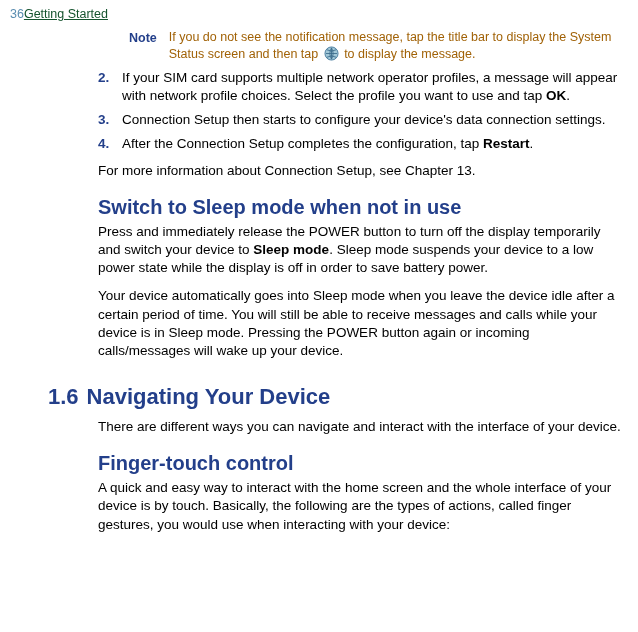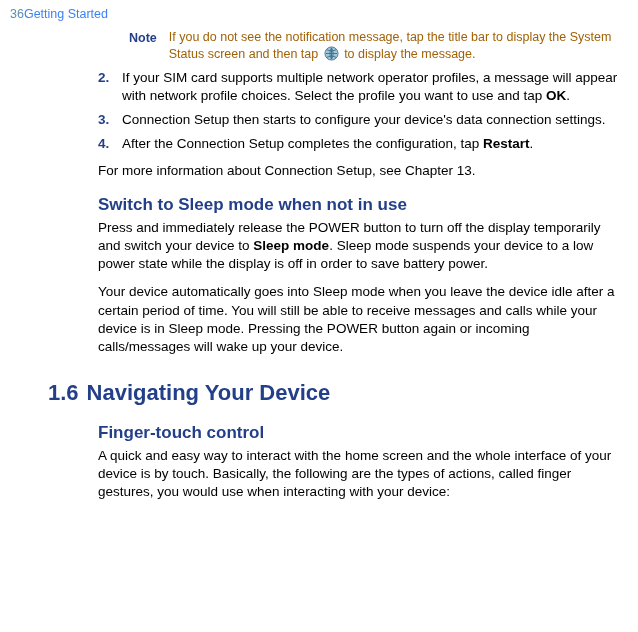--- a/index.html
+++ b/index.html
@@ -17,21 +17,22 @@
     display: flex;
     align-items: baseline;
     gap: 0;
     padding: 6px 0 6px 10px;
     font-size: 12.5px;
   }
   .page-number {
     color: #5a8db0;
   }
   .page-section {
-    color: #3b82f6;
+    color: #14532d;
+    text-decoration: underline;
   }
   .content {
     padding: 0 14px 0 98px;
   }
   .note-row {
     display: flex;
     gap: 12px;
     margin-bottom: 6px;
   }
   .note-label {
@@ -76,21 +77,21 @@
     line-height: 1.35;
   }
   .para {
     font-size: 13.5px;
     line-height: 1.35;
     margin-bottom: 10px;
   }
   .sub-heading {
     color: #233f8a;
     font-weight: bold;
-    font-size: 17px;
+    font-size: 20px;
     margin-top: 14px;
     margin-bottom: 2px;
   }
   .main-heading-row {
     display: flex;
     align-items: flex-start;
     gap: 8px;
     margin: 22px 0 6px 48px;
   }
   .main-heading-num {
@@ -154,16 +155,17 @@
   <p class="para">Your device automatically goes into Sleep mode when you leave the device idle after a certain period of time. You will still be able to receive messages and calls while your device is in Sleep mode. Pressing the POWER button again or incoming calls/messages will wake up your device.</p>
 
 </div>
 
 <div class="main-heading-row">
   <span class="main-heading-num">1.6</span>
   <span class="main-heading-text">Navigating Your Device</span>
 </div>
 
 <div class="content">
+  <p class="para">There are different ways you can navigate and interact with the interface of your device.</p>
 
   <div class="sub-heading">Finger-touch control</div>
   <p class="para">A quick and easy way to interact with the home screen and the whole interface of your device is by touch. Basically, the following are the types of actions, called finger gestures, you would use when interacting with your device:</p>
 </div>
 
 </body></html>

